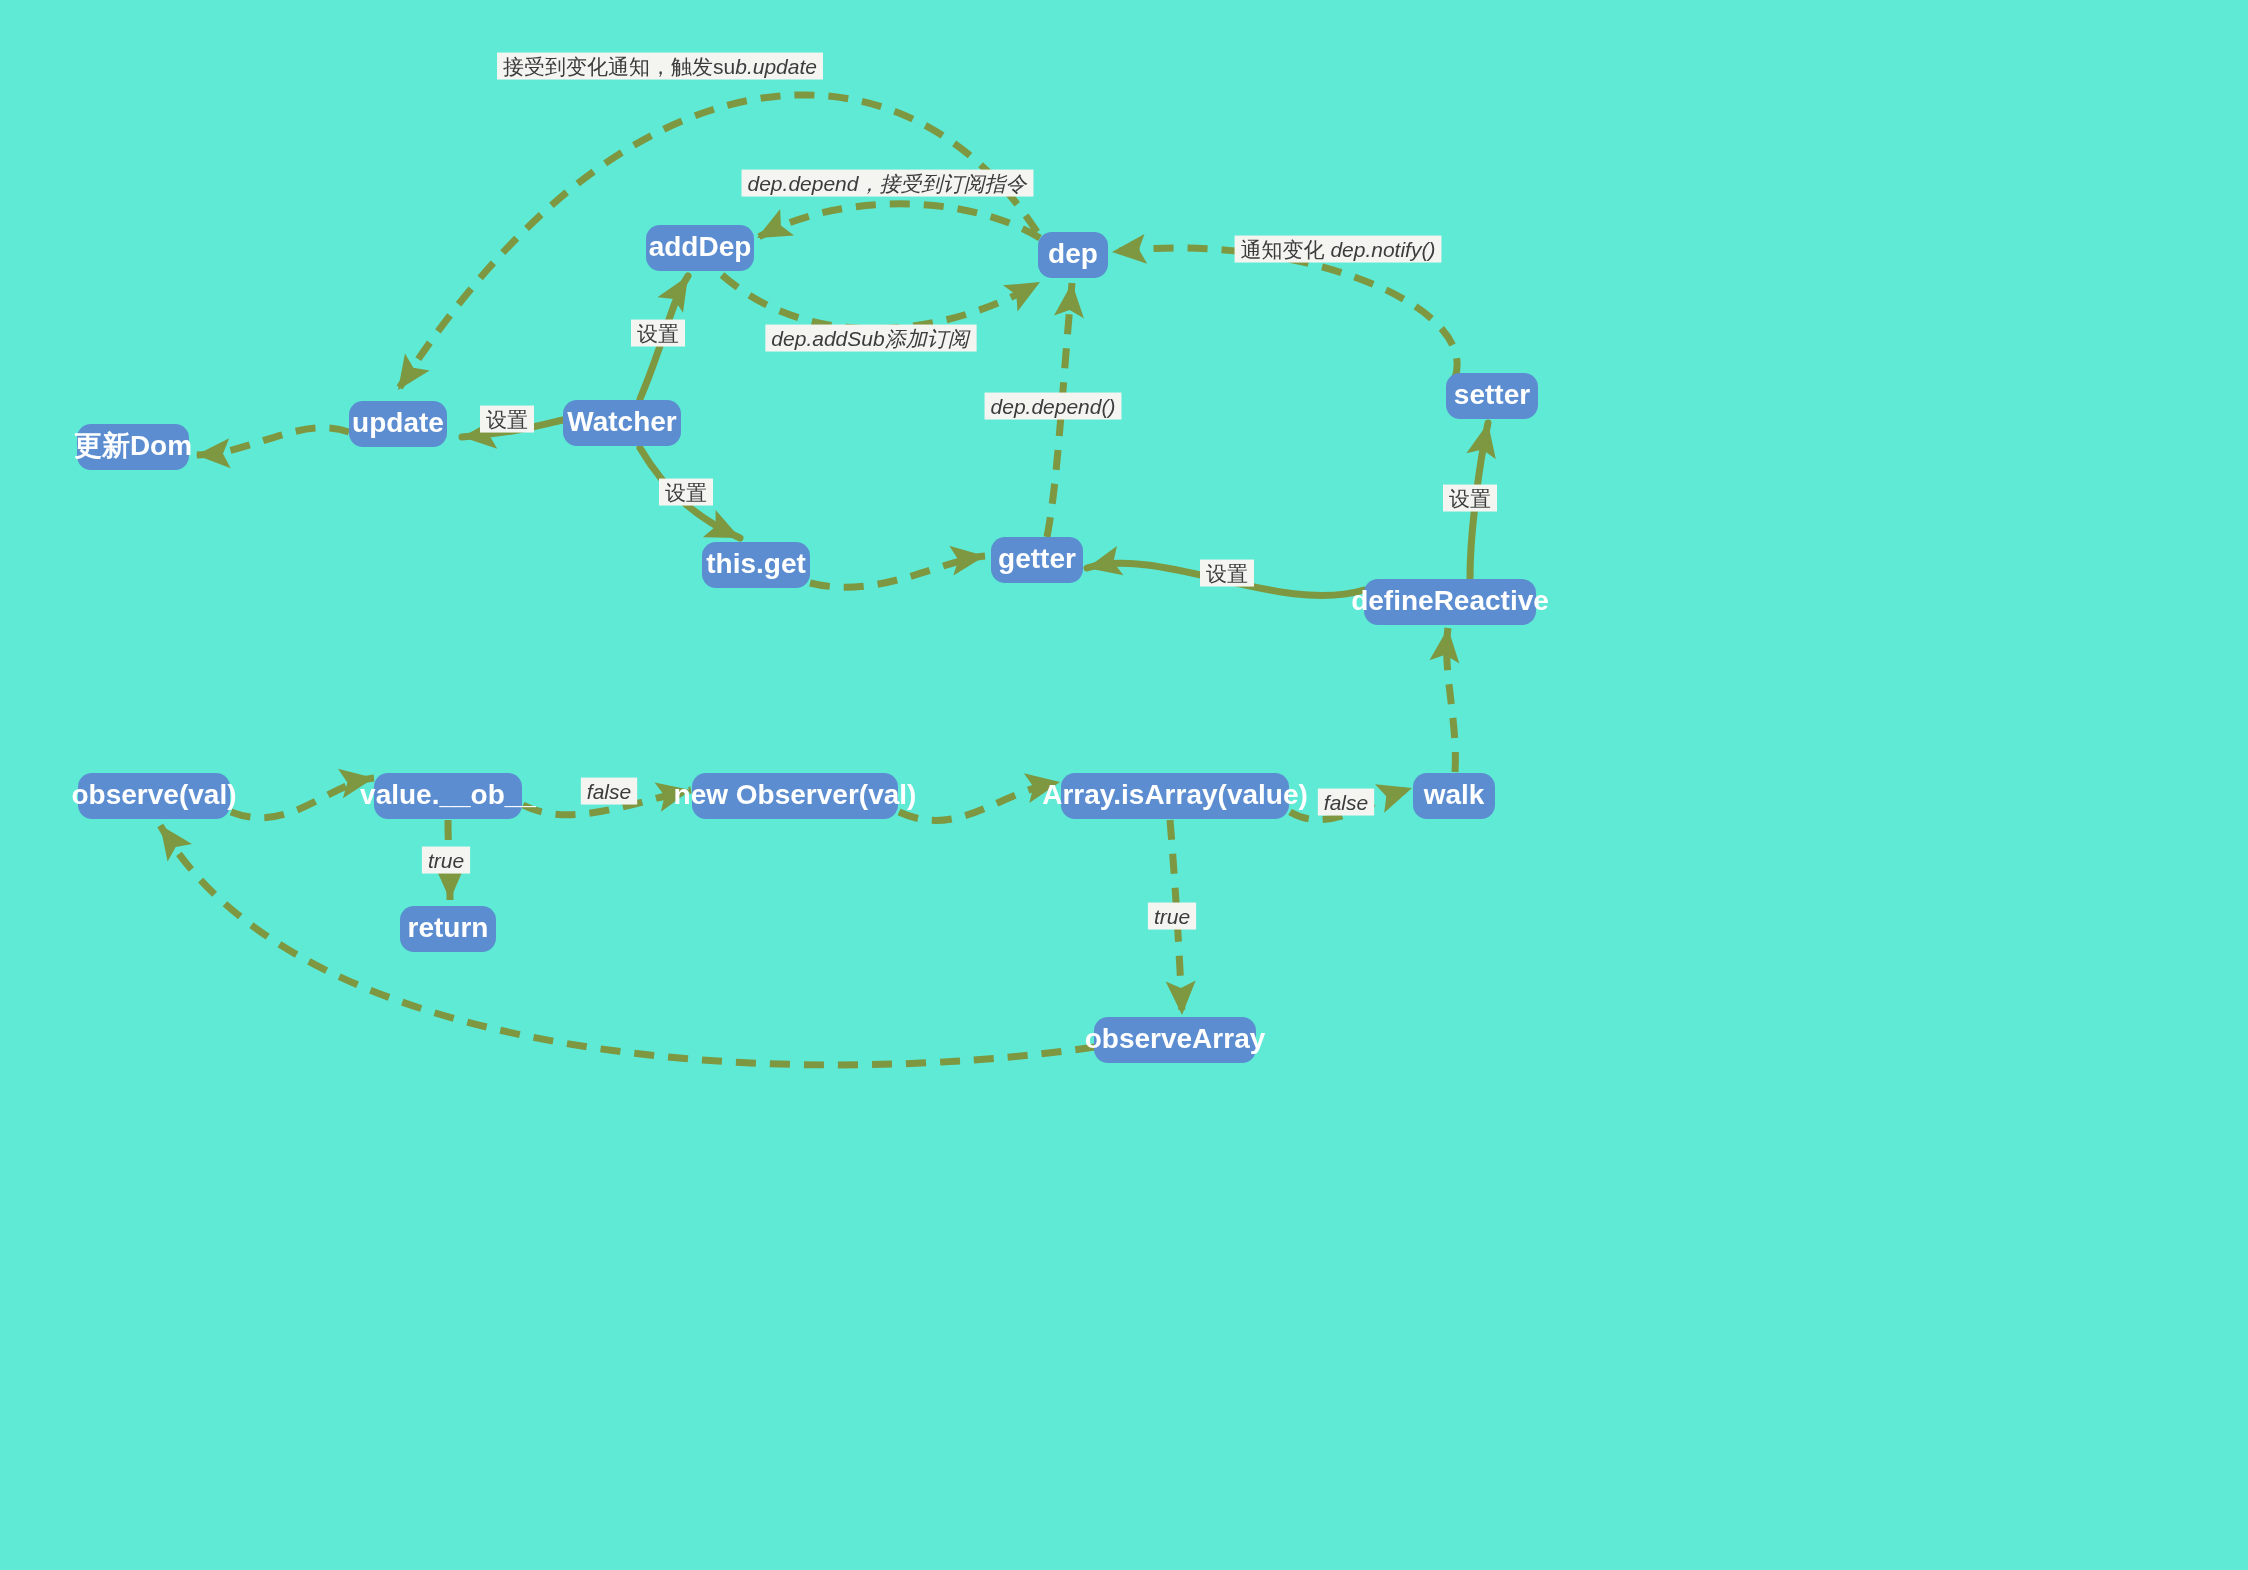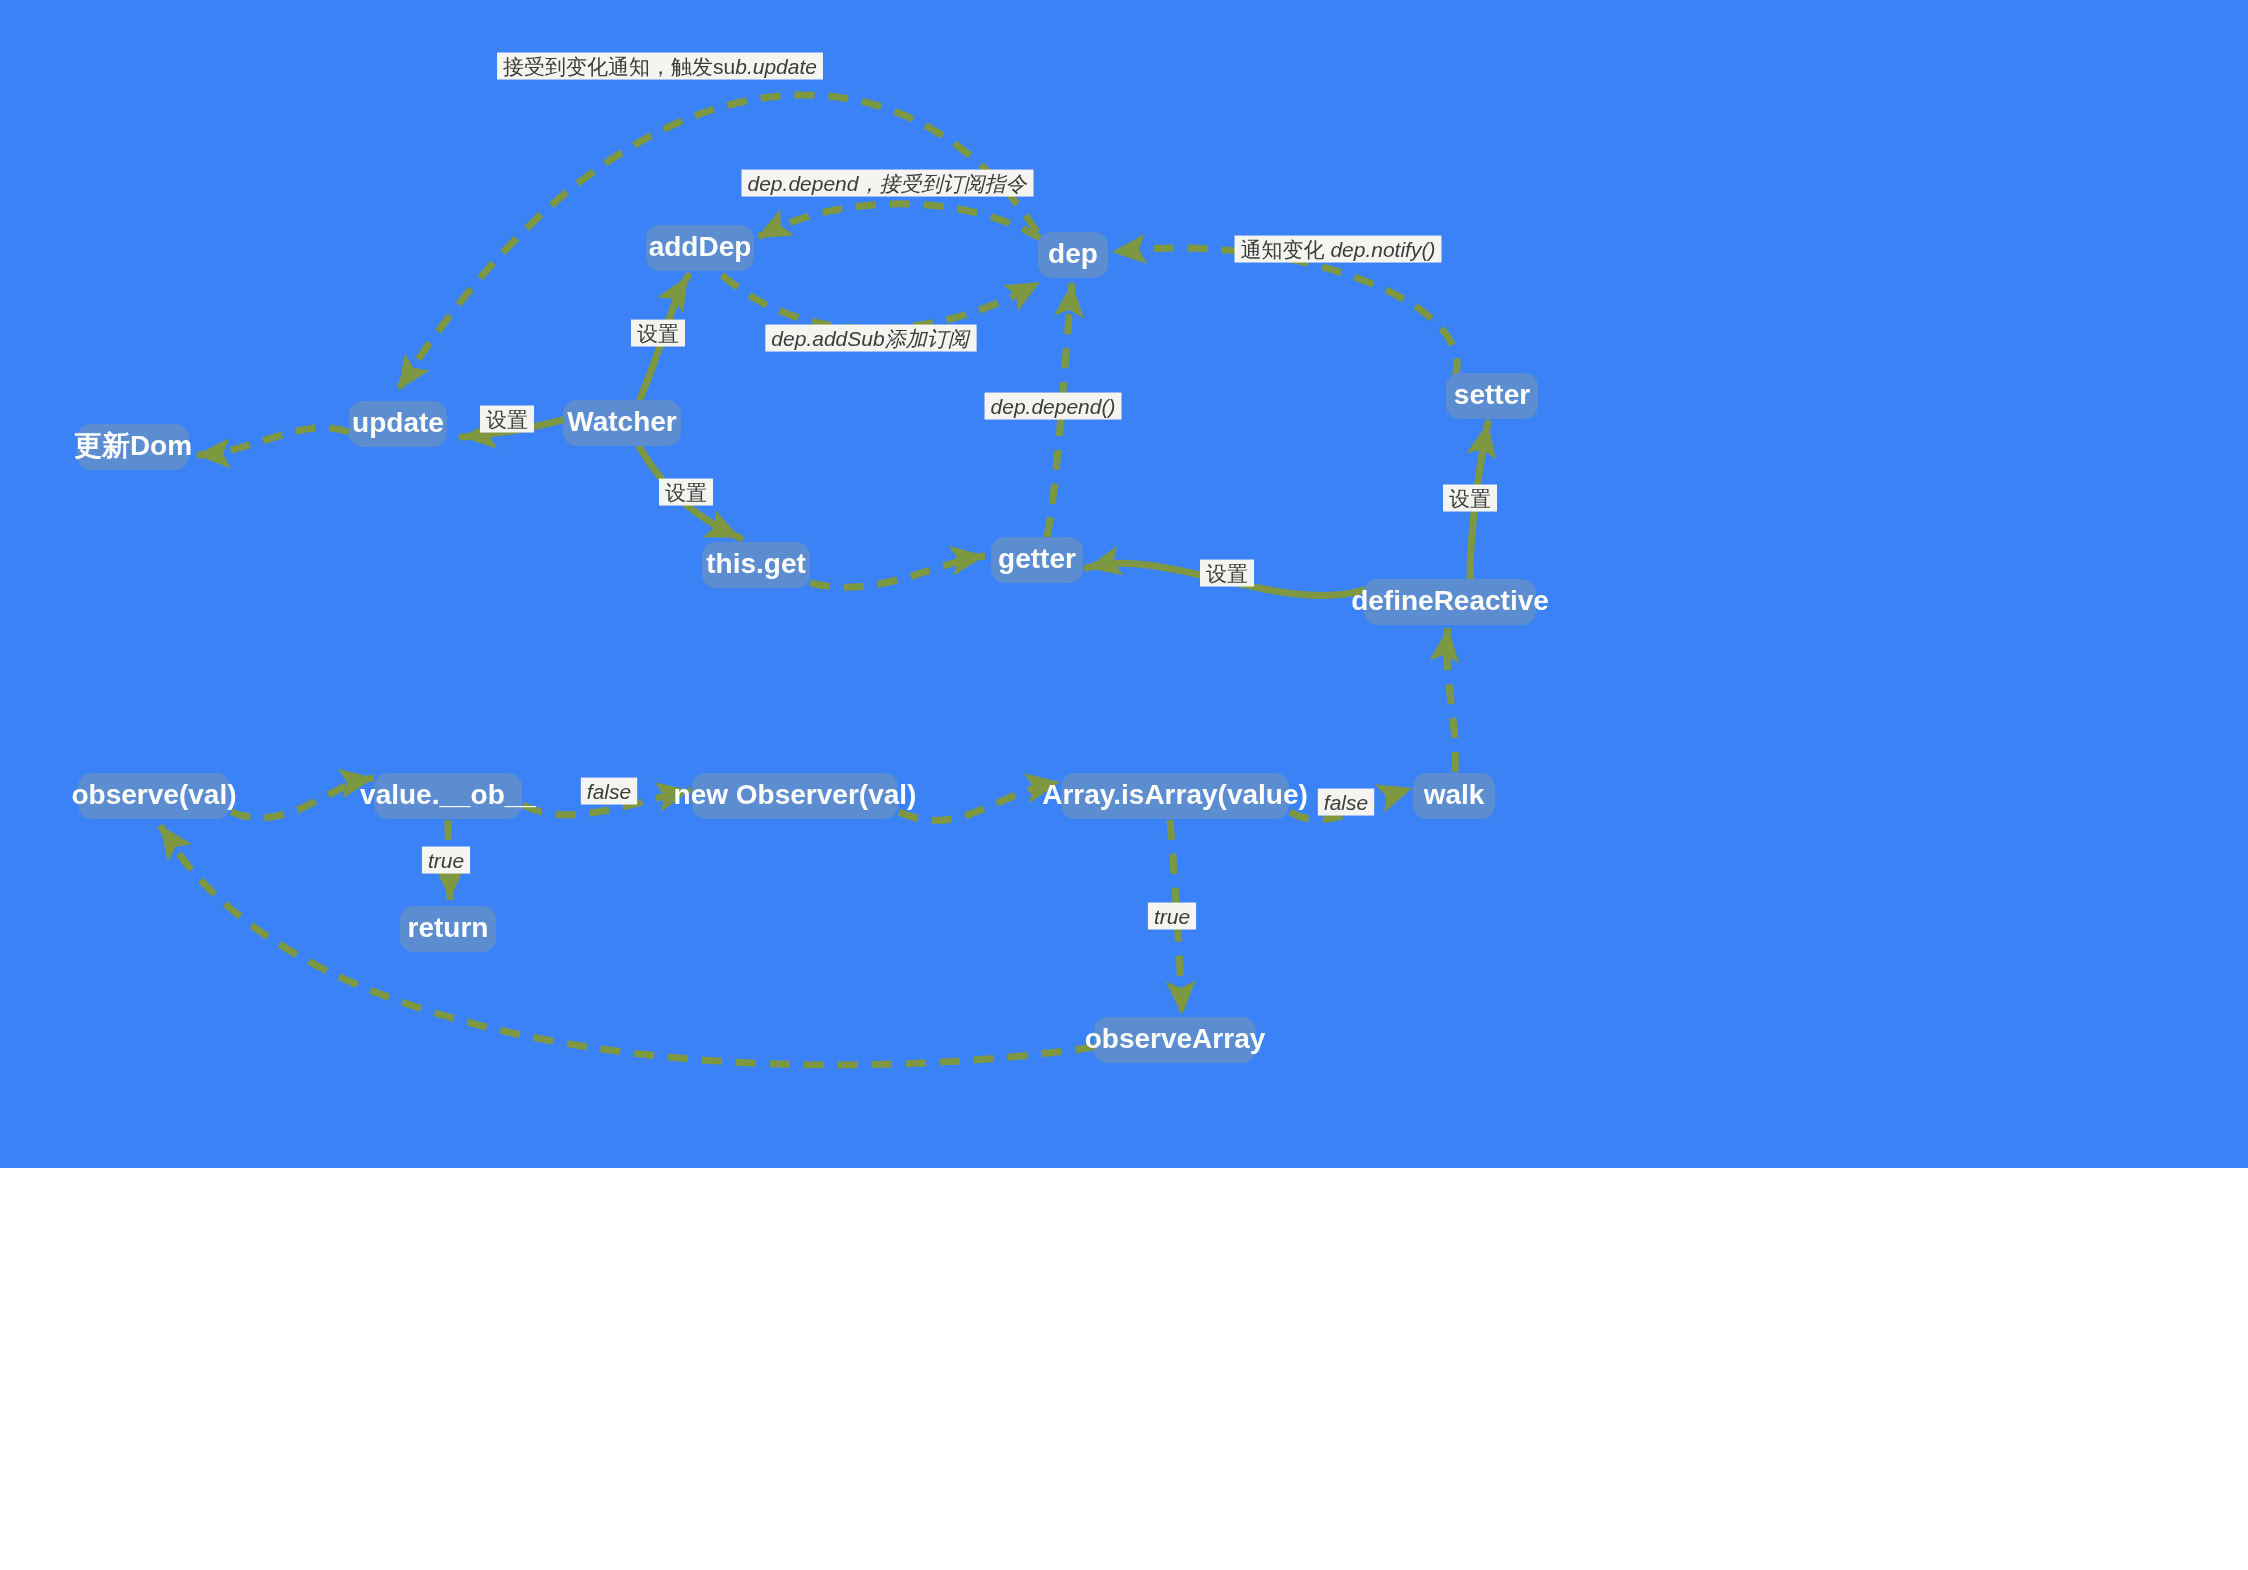--- a/index.html
+++ b/index.html
@@ -7,22 +7,22 @@
     margin: 0;
     padding: 0;
     background: #ffffff;
   }
   body {
     font-family: "Liberation Sans", "DejaVu Sans", sans-serif;
   }
   #canvas-wrap {
     position: relative;
     width: 2248px;
-    height: 1168px;
-    background: #3b82f6;
+    height: 1570px;
+    background: #5eead4;
     overflow: hidden;
     text-align: right;
   }
   svg#diagram {
     position: absolute;
     inset: 0;
     width: 2248px;
     height: 1570px;
     display: block;
   }

